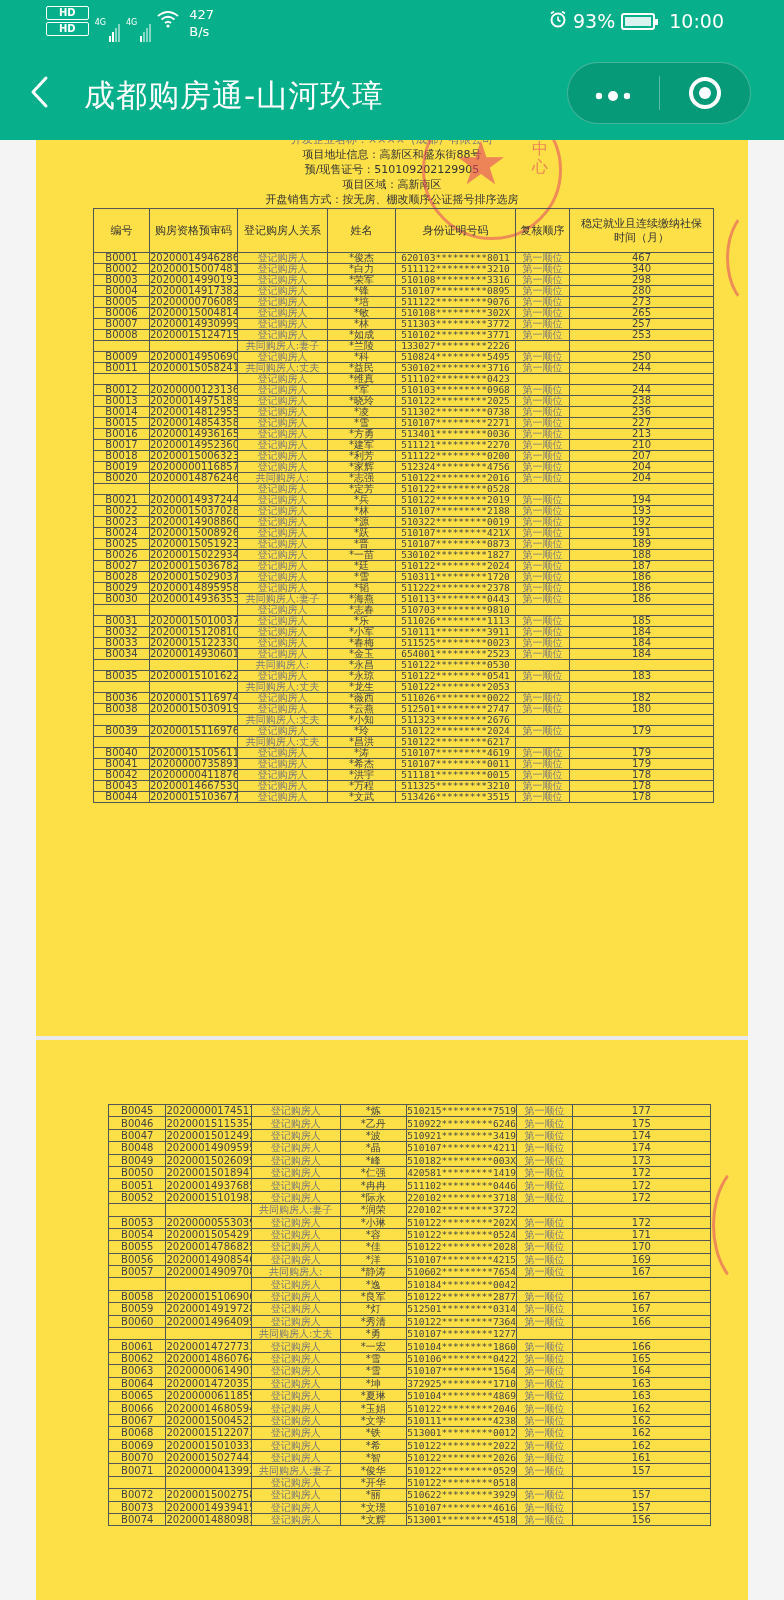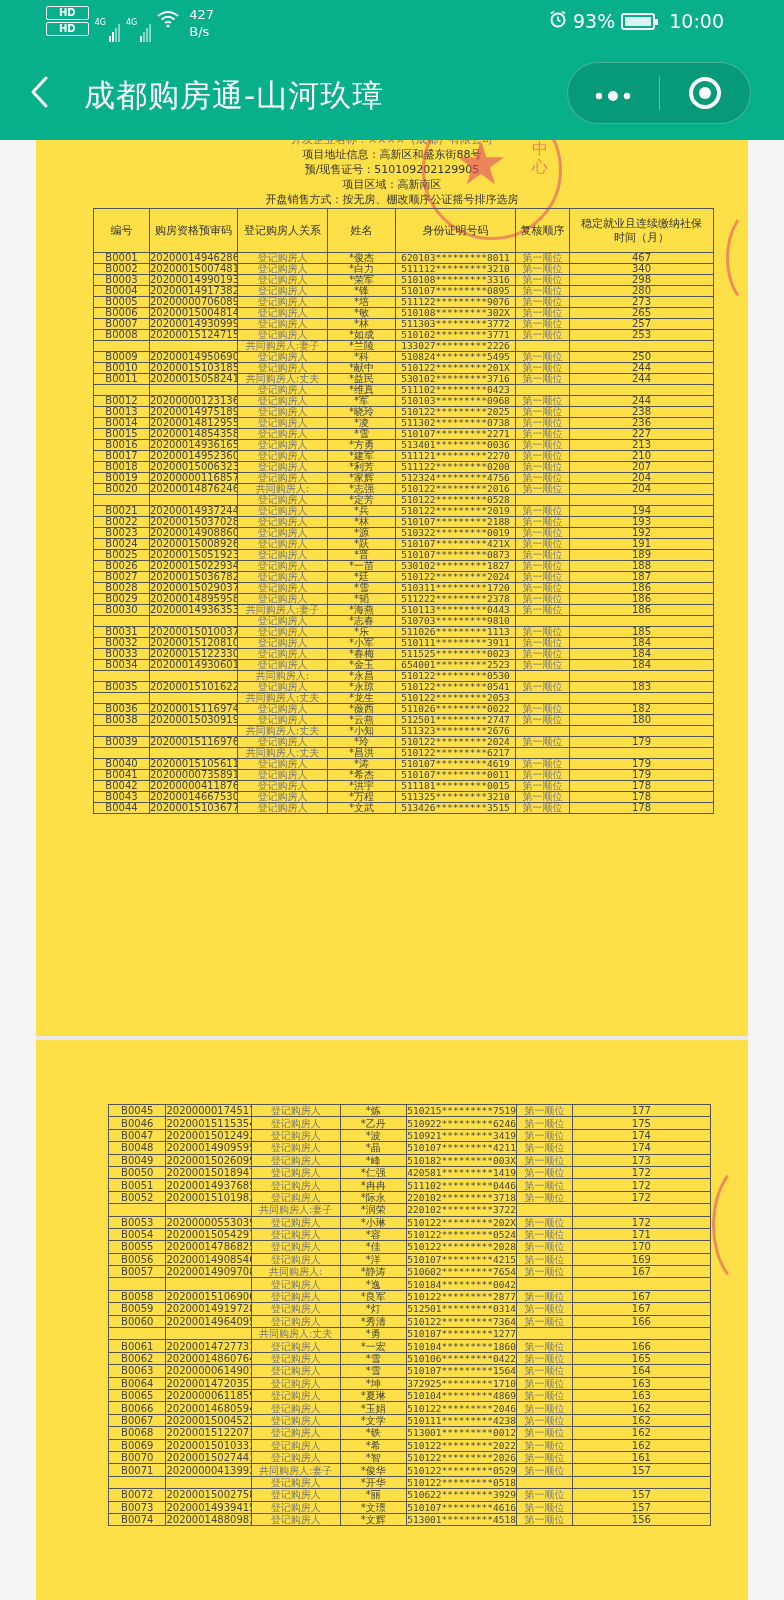--- a/index.html
+++ b/index.html
@@ -243,29 +243,20 @@
         <tr>
           <td>B0009</td>
           <td>20200014950690</td>
           <td class="rel">登记购房人</td>
           <td>*科</td>
           <td class="id">510824*********5495</td>
           <td class="ord">第一顺位</td>
           <td>250</td>
         </tr>
         <tr>
-          <td>B0010</td>
-          <td>20200015103185</td>
-          <td class="rel">登记购房人</td>
-          <td>*献中</td>
-          <td class="id">510122*********201X</td>
-          <td class="ord">第一顺位</td>
-          <td>244</td>
-        </tr>
-        <tr>
           <td>B0011</td>
           <td>20200015058241</td>
           <td class="rel">共同购房人:丈夫</td>
           <td>*益民</td>
           <td class="id">530102*********3716</td>
           <td class="ord">第一顺位</td>
           <td>244</td>
         </tr>
         <tr>
           <td></td>

